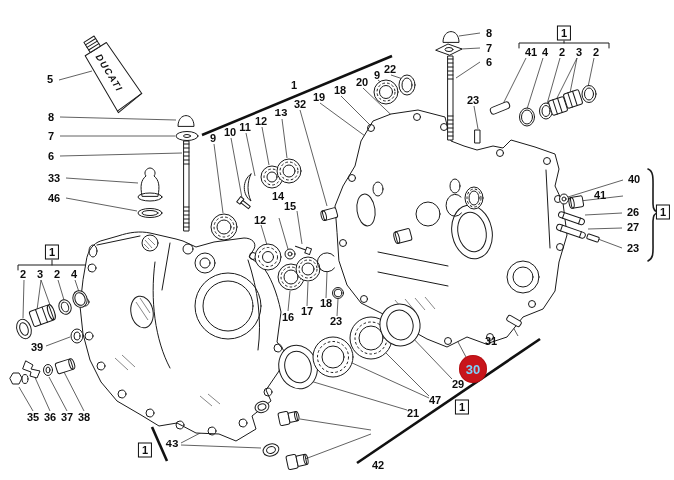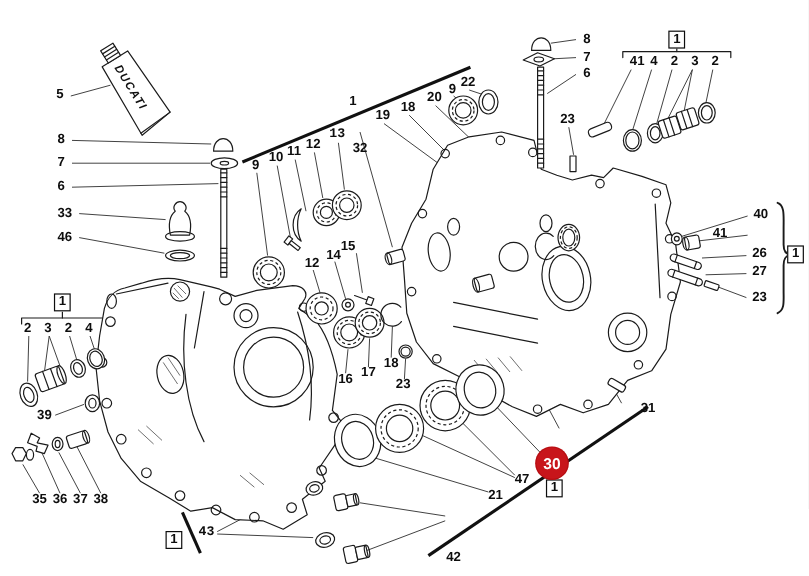--- a/index.html
+++ b/index.html
@@ -420,54 +420,54 @@
       <div class="callout" style="left: 50px; top: 417px;">36</div>
       <div class="callout" style="left: 67px; top: 417px;">37</div>
       <div class="callout" style="left: 84px; top: 417px;">38</div>
       <div class="callout" style="left: 172px; top: 444px; font-family: Liberation Mono, monospace;">43</div>
       <div class="callout" style="left: 294px; top: 85px;">1</div>
       <div class="callout" style="left: 213px; top: 138px;">9</div>
       <div class="callout" style="left: 230px; top: 132px;">10</div>
       <div class="callout" style="left: 245px; top: 127px;">11</div>
       <div class="callout" style="left: 261px; top: 121px;">12</div>
       <div class="callout" style="left: 281px; top: 113px; font-family: Liberation Mono, monospace;">13</div>
-      <div class="callout" style="left: 300px; top: 104px; margin-top: 20px;">32</div>
+      <div class="callout" style="left: 300px; top: 104px;">32</div>
       <div class="callout" style="left: 319px; top: 97px;">19</div>
       <div class="callout" style="left: 340px; top: 90px;">18</div>
       <div class="callout" style="left: 362px; top: 82px;">20</div>
       <div class="callout" style="left: 377px; top: 75px;">9</div>
       <div class="callout" style="left: 390px; top: 69px;">22</div>
       <div class="callout" style="left: 260px; top: 220px;">12</div>
-      <div class="callout" style="left: 278px; top: 213px;">14</div>
+      <div class="callout" style="left: 278px; top: 196px;">14</div>
       <div class="callout" style="left: 290px; top: 206px; text-align: right;">15</div>
       <div class="callout" style="left: 288px; top: 317px;">16</div>
       <div class="callout" style="left: 307px; top: 311px;">17</div>
       <div class="callout" style="left: 326px; top: 303px;">18</div>
       <div class="callout" style="left: 336px; top: 321px;">23</div>
       <div class="callout" style="left: 489px; top: 33px;">8</div>
       <div class="callout" style="left: 489px; top: 48px;">7</div>
       <div class="callout" style="left: 489px; top: 62px;">6</div>
       <div class="callout" style="left: 473px; top: 100px;">23</div>
       <div class="callout" style="left: 531px; top: 52px;">41</div>
       <div class="callout" style="left: 545px; top: 52px;">4</div>
       <div class="callout" style="left: 562px; top: 52px;">2</div>
       <div class="callout" style="left: 579px; top: 52px;">3</div>
       <div class="callout" style="left: 596px; top: 52px;">2</div>
       <div class="callout" style="left: 634px; top: 179px;">40</div>
       <div class="callout" style="left: 600px; top: 195px;">41</div>
       <div class="callout" style="left: 633px; top: 212px;">26</div>
       <div class="callout" style="left: 633px; top: 227px;">27</div>
       <div class="callout" style="left: 633px; top: 248px;">23</div>
-      <div class="callout" style="left: 540px; top: 341px;">31</div>
+      <div class="callout" style="left: 491px; top: 341px;">31</div>
       <div class="callout" style="left: 458px; top: 384px;">29</div>
       <div class="callout" style="left: 435px; top: 400px;">47</div>
       <div class="callout" style="left: 413px; top: 413px;">21</div>
       <div class="callout" style="left: 378px; top: 433px; margin-top: 32px;">42</div>
       <div class="callout boxed" style="left: 52px; top: 252px;">1</div>
       <div class="callout boxed" style="left: 564px; top: 33px;">1</div>
       <div class="callout boxed" style="left: 663px; top: 212px;">1</div>
       <div class="callout boxed" style="left: 145px; top: 450px;">1</div>
       <div class="callout boxed" style="left: 462px; top: 407px;">1</div>
     </div>
 
-<div class="badge" style="left: 460px; top: 369px; background: rgb(200, 21, 27); color: #ffffff; margin-top: 17px;">30</div>
+<div class="badge" style="left: 473px; top: 369px; background: rgb(200, 21, 27); color: #7dd3fc;">30</div>
 
 </div>
 
 </body></html>

